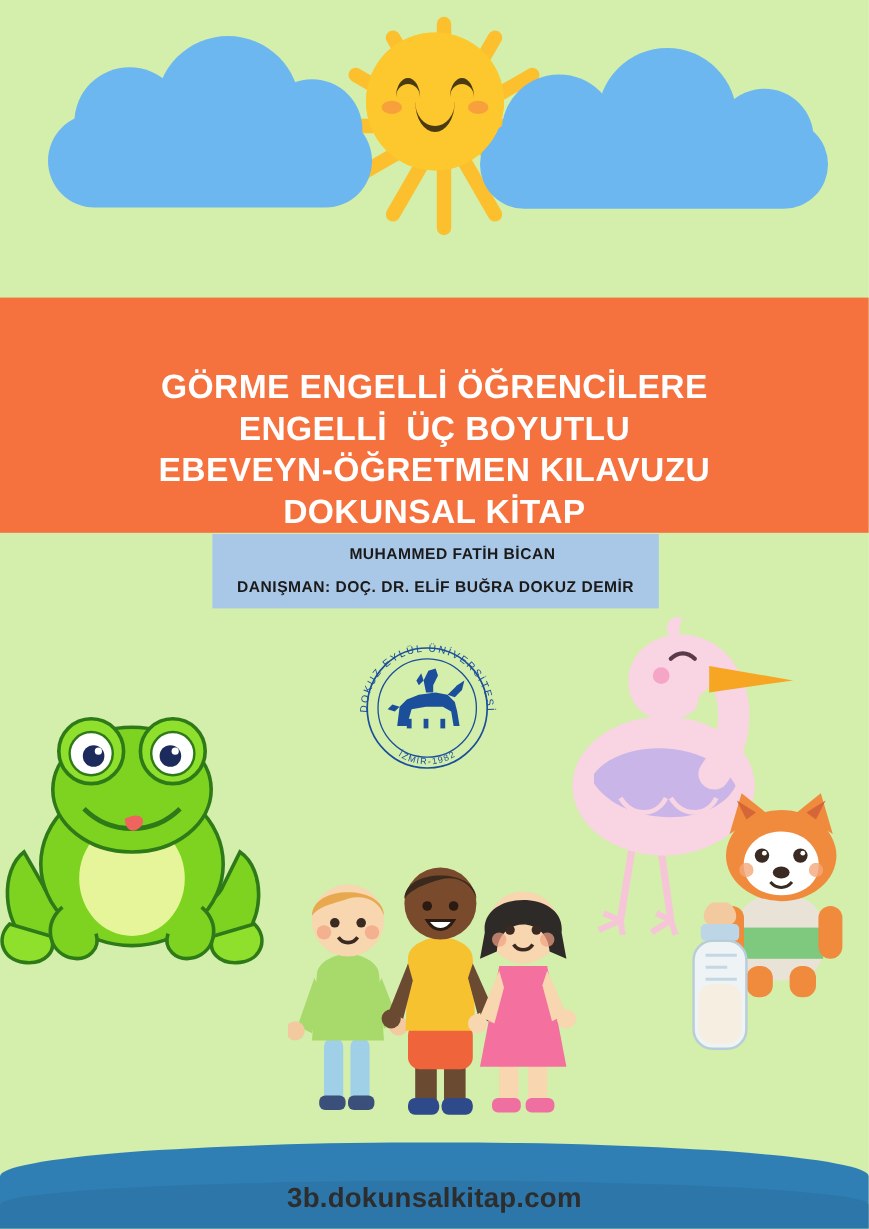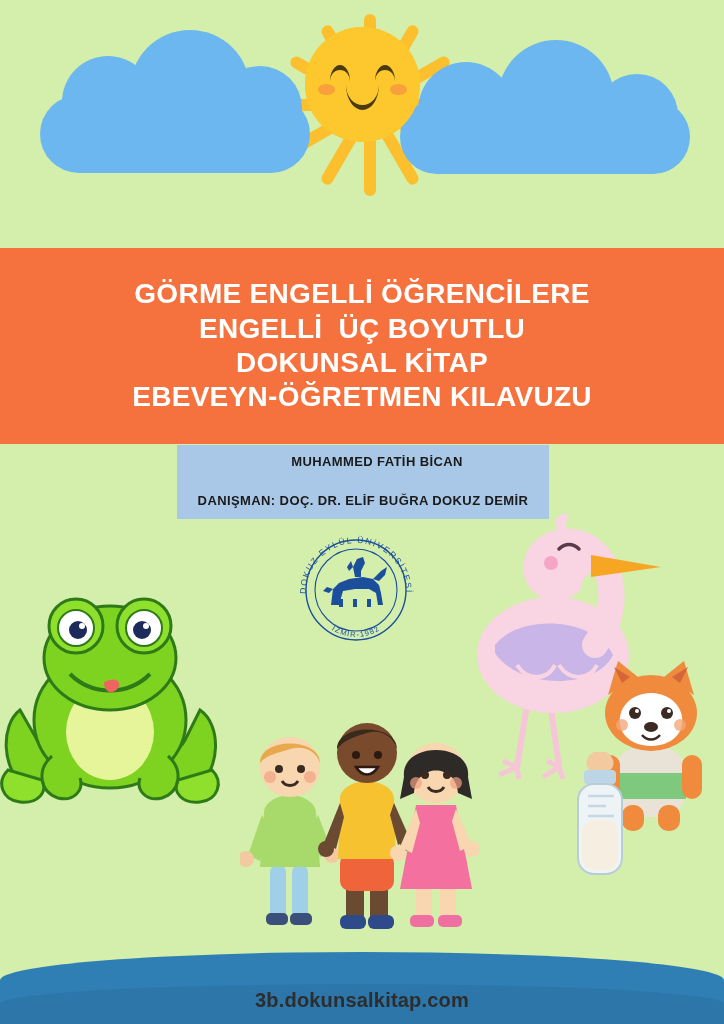--- a/index.html
+++ b/index.html
@@ -113,21 +113,21 @@
   .title-banner {
     position: absolute;
     left: 0;
     top: 248px;
     width: 724px;
     height: 196px;
     background: #f5713d;
     display: flex;
     flex-direction: column;
     align-items: center;
-    justify-content: center;
+    justify-content: flex-end;
   }
   .title-line {
     color: #ffffff;
     font-weight: bold;
     font-size: 28px;
     letter-spacing: .3px;
     line-height: 1.23;
     text-align: center;
     white-space: pre;
   }
@@ -140,21 +140,21 @@
     width: 372px;
     padding: 9px 0 11px 0;
     background: #a9c7e6;
     text-align: center;
   }
   .author-name {
     color: #1a1a1a;
     font-weight: bold;
     font-size: 13px;
     letter-spacing: .4px;
-    margin-bottom: 24px;
+    margin-bottom: 12px;
     padding-left: 28px;
   }
   .advisor-name {
     color: #1a1a1a;
     font-weight: bold;
     font-size: 13px;
     letter-spacing: .4px;
   }
 
   
@@ -189,21 +189,21 @@
     border-top-left-radius: 50% 20px;
     border-top-right-radius: 50% 20px;
   }
   .site-url {
     position: absolute;
     left: 0;
     bottom: 12px;
     width: 724px;
     text-align: center;
     color: #2d2d2d;
-    font-size: 20px;
+    font-size: 23px;
     font-weight: bold;
     letter-spacing: .2px;
   }
 
   
   .art { position: absolute; }
   .art svg { display: block; }
   .frog { left: 0px; top: 570px; }
   .stork { left: 455px; top: 505px; }
   .fox { left: 592px; top: 655px; }
@@ -248,22 +248,22 @@
       <div class="eye right"></div>
       <div class="blush left"></div>
       <div class="blush right"></div>
       <div class="smile"></div>
     </div>
   </div>
 
   <div class="title-banner">
     <div class="title-line">GÖRME ENGELLİ ÖĞRENCİLERE</div>
     <div class="title-line">ENGELLİ  ÜÇ BOYUTLU</div>
+    <div class="title-line">EBEVEYN-ÖĞRETMEN KILAVUZU</div>
     <div class="title-line">DOKUNSAL KİTAP</div>
-    <div class="title-line">EBEVEYN-ÖĞRETMEN KILAVUZU</div>
   </div>
 
   <div class="author-block">
     <div class="author-name">MUHAMMED FATİH BİCAN</div>
     <div class="advisor-name">DANIŞMAN: DOÇ. DR. ELİF BUĞRA DOKUZ DEMİR</div>
   </div>
 
   <div class="logo">
     <svg width="126" height="126" viewBox="0 0 126 126">
       <defs>

